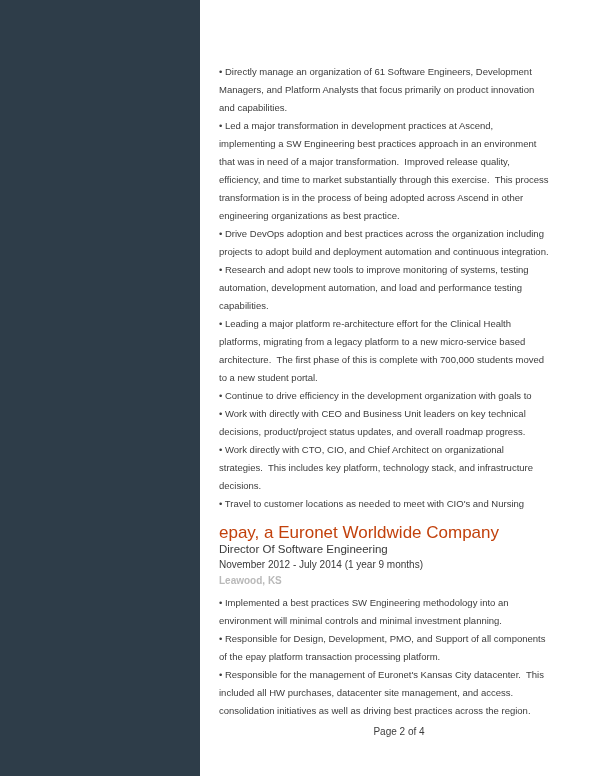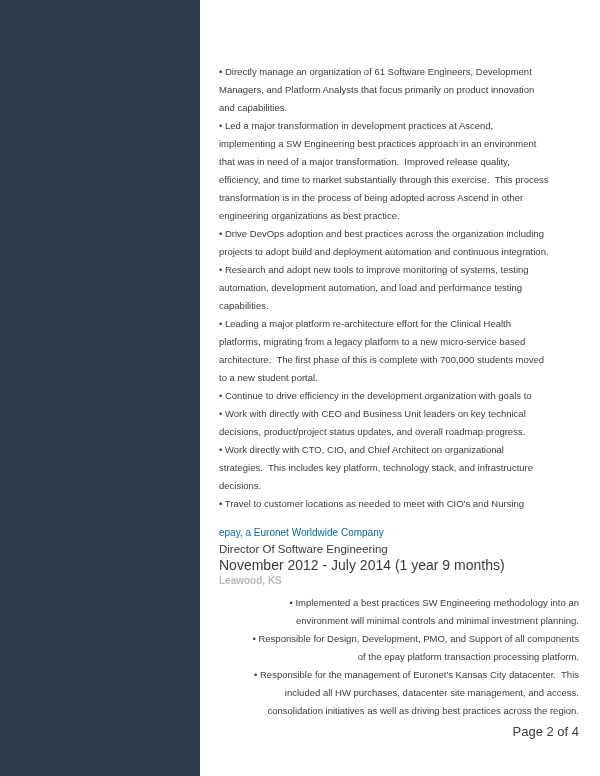--- a/index.html
+++ b/index.html
@@ -26,45 +26,45 @@
   }
   .bullets .line {
     height: 18px;
     line-height: 18px;
     font-size: 9.5px;
     white-space: pre;
     color: #3c3c3c;
   }
   .role-header { margin-top: 12px; }
   .role-header .company {
-    font-size: 10px;
+    font-size: 17px;
     line-height: 16px;
-    color: #0369a1;
+    color: #c2410c;
   }
   .role-header .title {
     font-size: 11.5px;
     line-height: 16px;
     color: #3a3a3a;
   }
   .role-header .dates {
-    font-size: 14px;
+    font-size: 10px;
     line-height: 16px;
     color: #3a3a3a;
   }
   .role-header .location {
     font-size: 10px;
     line-height: 16px;
     color: #b9b9b9;
     font-weight: bold;
   }
-  .bullets.epay { margin-top: 5px; text-align: right; }
+  .bullets.epay { margin-top: 5px; }
   .footer {
     margin-top: 6px;
-    text-align: right;
-    font-size: 13px;
+    text-align: center;
+    font-size: 10px;
     line-height: 12px;
     color: #3c3c3c;
   }
 </style>
 </head>
 <body>
 
 <div class="page">
   <div class="sidebar" style="background: rgb(46, 61, 73);"></div>
 

